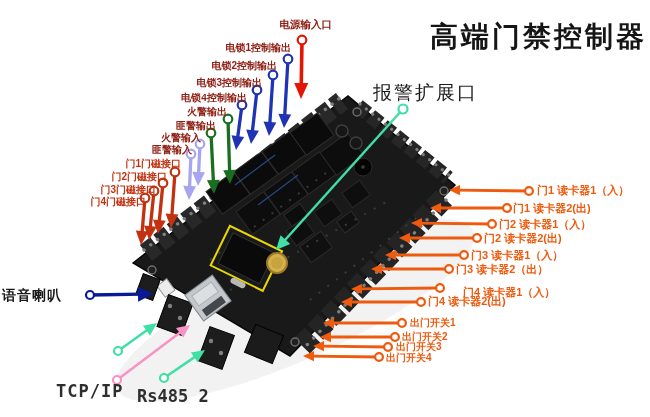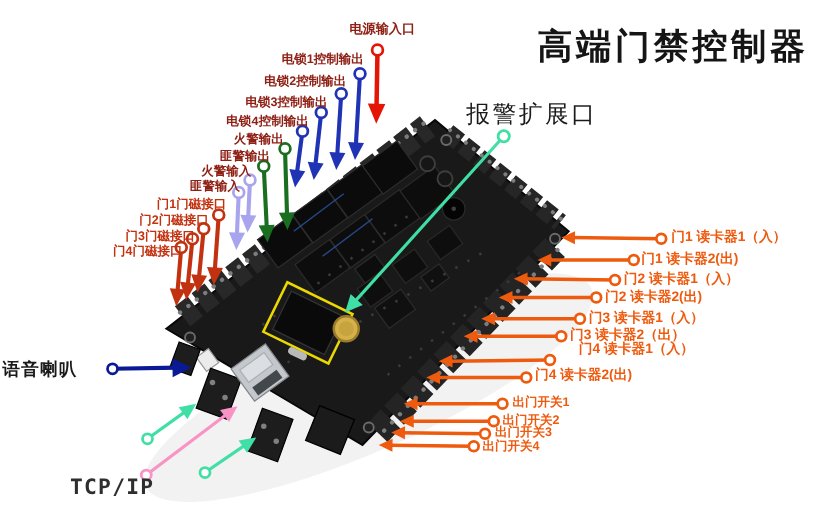--- a/index.html
+++ b/index.html
@@ -282,39 +282,40 @@
           <circle cx="164" cy="378" r="4" fill="#fff" stroke="#3fdfa5" stroke-width="2.2"></circle>
         </g>
       </g>
   </svg>
 
   <div id="labels">
     <div class="lbl title">高端门禁控制器</div>
     <div class="lbl alarm">报警扩展口</div>
     <div class="lbl speaker">语音喇叭</div>
     <div class="lbl mono tcp">TCP/IP</div>
+    <div class="lbl mono rs2">Rs485 2</div>
   <div class="lbl r" style="left: 332px; top: 24px; font-size: 10.5px; color: rgb(142, 32, 21);">电源输入口</div>
       <div class="lbl r" style="left: 291px; top: 48px; font-size: 10px; color: rgb(142, 32, 21);">电锁1控制输出</div>
       <div class="lbl r" style="left: 277px; top: 66px; font-size: 10px; color: rgb(142, 32, 21);">电锁2控制输出</div>
       <div class="lbl r" style="left: 262px; top: 83px; font-size: 10px; color: rgb(142, 32, 21);">电锁3控制输出</div>
       <div class="lbl r" style="left: 247px; top: 99px; font-size: 10px; color: rgb(142, 32, 21); font-family: Liberation Mono, monospace;">电锁4控制输出</div>
       <div class="lbl r" style="left: 227px; top: 112px; font-size: 10px; color: rgb(142, 32, 21);">火警输出</div>
       <div class="lbl r" style="left: 216px; top: 126px; font-size: 10px; color: rgb(142, 32, 21);">匪警输出</div>
       <div class="lbl r" style="left: 201px; top: 138px; font-size: 10px; color: rgb(142, 32, 21);">火警输入</div>
       <div class="lbl r" style="left: 192px; top: 150px; font-size: 10px; color: rgb(142, 32, 21);">匪警输入</div>
       <div class="lbl r" style="left: 181px; top: 164px; font-size: 10px; color: rgb(194, 50, 16);">门1门磁接口</div>
       <div class="lbl r" style="left: 167px; top: 177px; font-size: 10px; color: rgb(194, 50, 16);">门2门磁接口</div>
       <div class="lbl r" style="left: 156px; top: 190px; font-size: 10px; color: rgb(194, 50, 16);">门3门磁接口</div>
       <div class="lbl r" style="left: 146px; top: 202px; font-size: 10px; color: rgb(194, 50, 16);">门4门磁接口</div>
       <div class="lbl" style="left: 537px; top: 190px; font-size: 11px; color: rgb(238, 90, 14);">门1 读卡器1（入）</div>
       <div class="lbl" style="left: 513px; top: 208px; font-size: 11px; color: rgb(238, 90, 14);">门1 读卡器2(出)</div>
       <div class="lbl" style="left: 499px; top: 224px; font-size: 11px; color: rgb(238, 90, 14);">门2 读卡器1（入）</div>
       <div class="lbl" style="left: 484px; top: 238px; font-size: 11px; color: rgb(238, 90, 14);">门2 读卡器2(出)</div>
       <div class="lbl" style="left: 471px; top: 255px; font-size: 11px; color: rgb(238, 90, 14);">门3 读卡器1（入）</div>
       <div class="lbl" style="left: 456px; top: 269px; font-size: 11px; color: rgb(238, 90, 14);">门3 读卡器2（出）</div>
-      <div class="lbl" style="left: 447px; top: 280px; font-size: 11px; color: rgb(238, 90, 14); padding-left: 16px;">门4 读卡器1（入）</div>
+      <div class="lbl" style="left: 447px; top: 292px; font-size: 11px; color: rgb(238, 90, 14); padding-left: 16px;">门4 读卡器1（入）</div>
       <div class="lbl" style="left: 428px; top: 301px; font-size: 11px; color: rgb(238, 90, 14);">门4 读卡器2(出)</div>
       <div class="lbl" style="left: 410px; top: 323px; font-size: 10px; color: rgb(238, 90, 14);">出门开关1</div>
       <div class="lbl" style="left: 402px; top: 337px; font-size: 10px; color: rgb(238, 90, 14);">出门开关2</div>
       <div class="lbl" style="left: 396px; top: 347px; font-size: 10px; color: rgb(238, 90, 14);">出门开关3</div>
       <div class="lbl" style="left: 386px; top: 358px; font-size: 10px; color: rgb(238, 90, 14);">出门开关4</div>
     </div>
 </div>
 
 </body></html>

